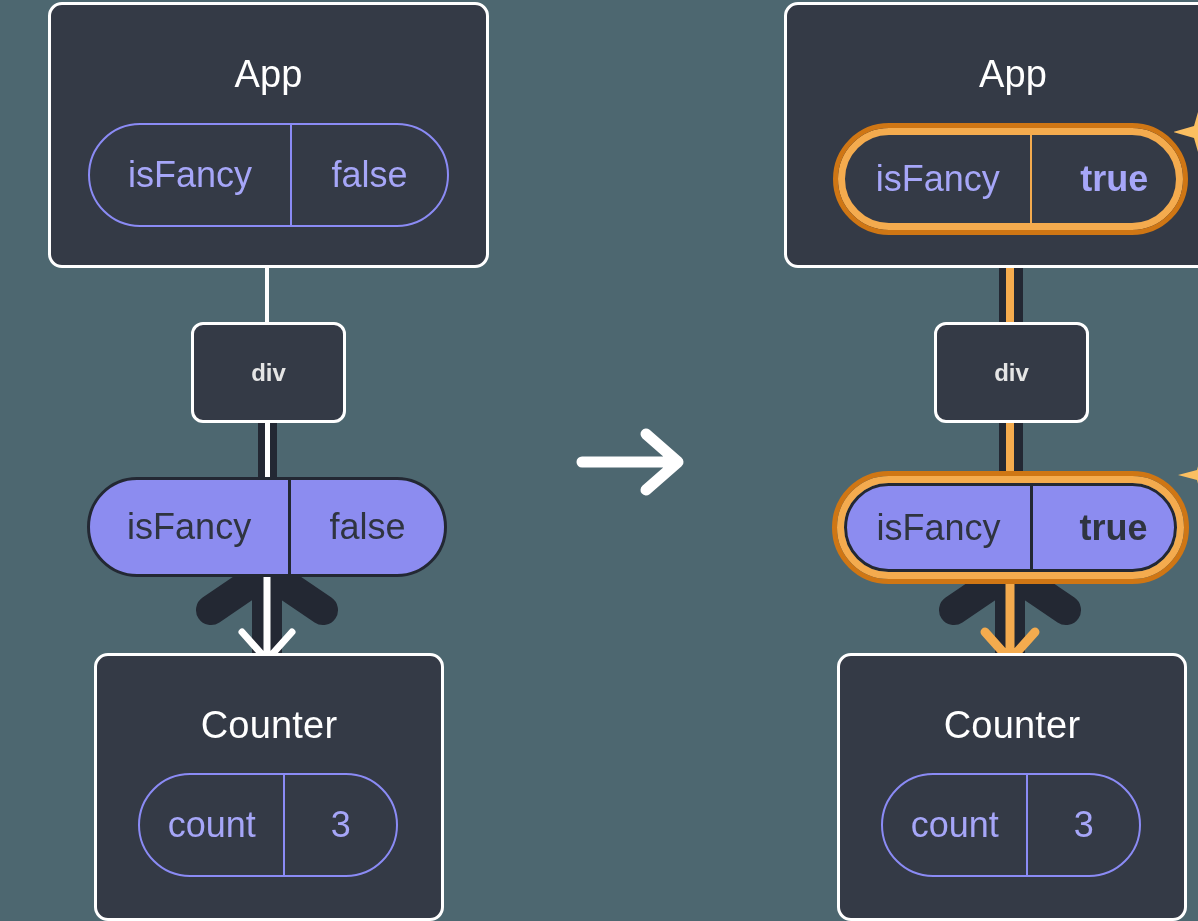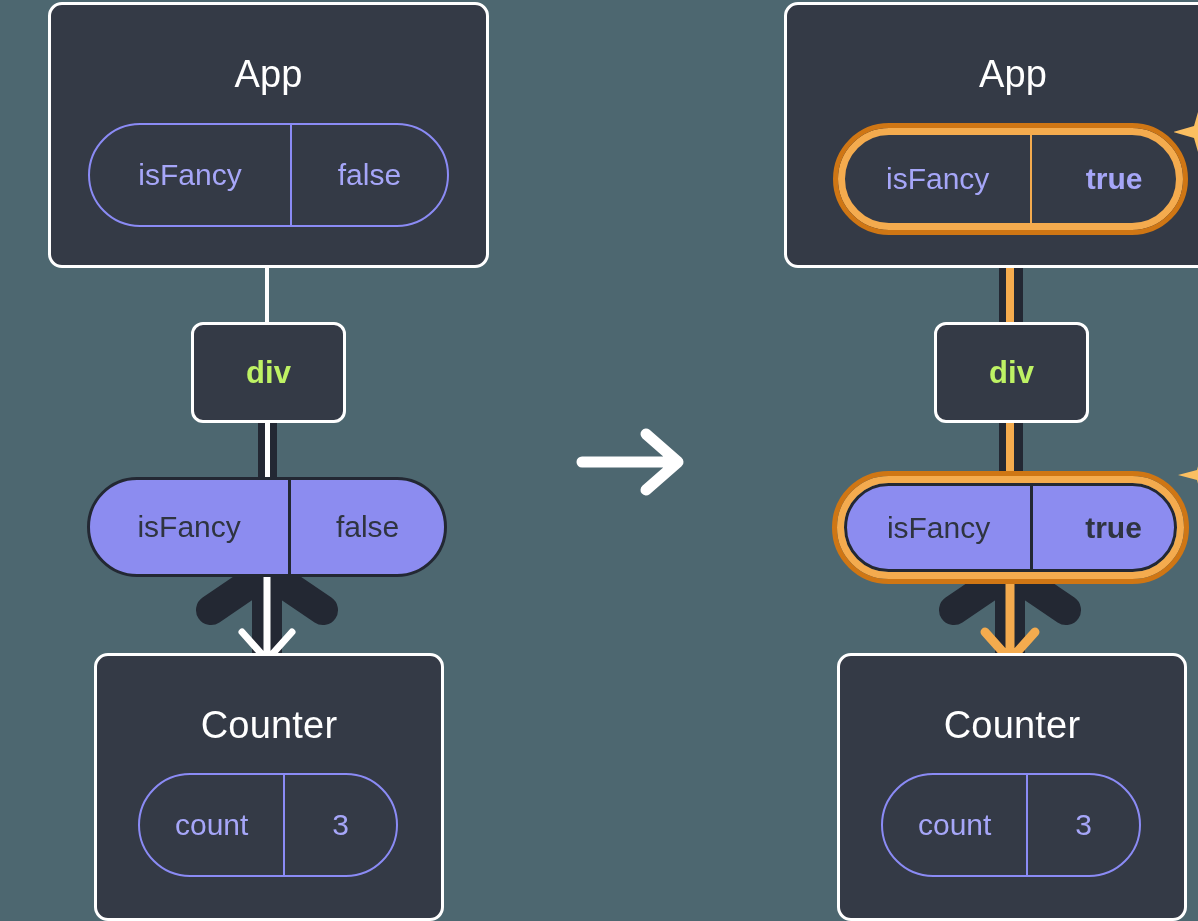--- a/index.html
+++ b/index.html
@@ -46,22 +46,22 @@
   }
   .div-box {
     position: absolute;
     background: #343a46;
     border: 3px solid #ffffff;
     border-radius: 12px;
     box-sizing: border-box;
     display: flex;
     align-items: center;
     justify-content: center;
-    color: #bef264;
-    font-size: 31px;
+    color: #e5e5e5;
+    font-size: 24px;
     font-weight: 700;
     z-index: 6;
   }
   
   .pill {
     position: absolute;
     box-sizing: border-box;
     border-radius: 999px;
     display: flex;
     align-items: stretch;
@@ -86,21 +86,21 @@
   .pill-filled .pill-val {
     color: #2f3440;
   }
   .pill-filled .pill-val {
     border-left: 3px solid #232833;
   }
   .pill-key, .pill-val {
     display: flex;
     align-items: center;
     justify-content: center;
-    font-size: 30px;
+    font-size: 36px;
     white-space: nowrap;
   }
   .pill-key { flex: 0 0 56%; }
   .pill-val { flex: 1 1 auto; }
   .pill-val.bold { font-weight: 700; padding-left: 20px; }
 
   
   .ring {
     position: absolute;
     box-sizing: border-box;

